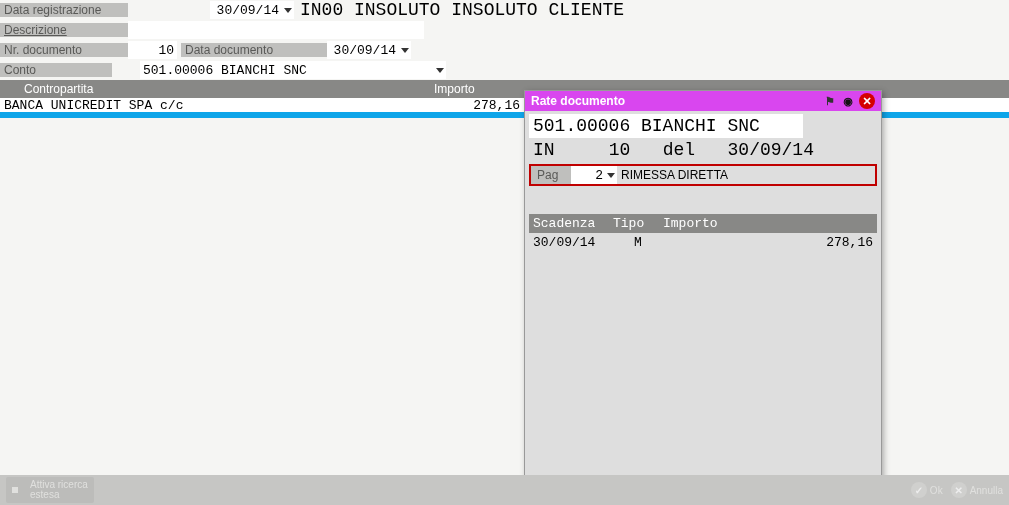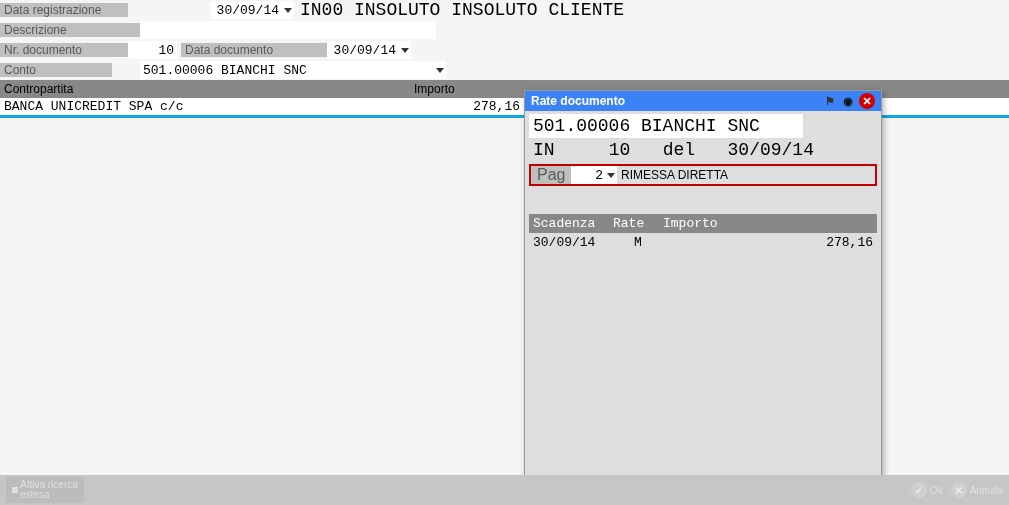--- a/index.html
+++ b/index.html
@@ -43,51 +43,52 @@
   }
   .dropdown-arrow::after {
     content: "";
     border-left: 4px solid transparent;
     border-right: 4px solid transparent;
     border-top: 5px solid #333;
   }
   .table-header {
     display: flex;
     background: #888886;
-    color: #000000;
+    color: #ffffff;
     font-family: Arial, sans-serif;
     font-size: 12px;
     height: 18px;
     align-items: center;
+    padding-left: 20px;
   }
   .table-header div { padding: 2px 4px; }
   .grid-row {
     display: flex;
     background: #fff;
     height: 20px;
     align-items: center;
-    border-bottom: 3px solid #0ea5e9;
+    border-bottom: 6px solid #0ea5e9;
   }
   .grid-row div { padding: 2px 4px; font-family: "Courier New", monospace; font-size: 13px; }
 
   
   .dialog {
     position: absolute;
     left: 524px;
     top: 90px;
     width: 358px;
     height: 408px;
     background: #dedede;
     border: 1px solid #999;
     box-shadow: 2px 2px 6px rgba(0,0,0,0.3);
     display: flex;
     flex-direction: column;
   }
   .dialog-title {
-    background: #3b82f6;
+    background: #d946ef;
     color: #fff;
     font-family: Arial, sans-serif;
     font-size: 12px;
     font-weight: bold;
     padding: 3px 6px;
     display: flex;
     align-items: center;
     height: 20px;
   }
   .dialog-title-text { flex: 1; }
@@ -102,21 +103,21 @@
   .dialog-body { padding: 3px 4px; }
   .pag-row {
     display: flex; align-items: center;
     border: 2px solid #c00000;
     background: #dedede;
     height: 22px;
     margin-top: 2px;
   }
   .pag-label {
     background: #bfbfbd; color:#5a5a58;
-    font-family: Arial, sans-serif; font-size:16px;
+    font-family: Arial, sans-serif; font-size:12px;
     padding: 2px 6px; height:100%; display:flex; align-items:center;
     width: 40px;
   }
   .pag-input {
     background:#fff; width:34px; text-align:right;
     font-family:"Courier New",monospace; font-size:13px;
     border:none; height:18px; padding-right:2px;
   }
   .pag-text {
     font-family: Arial, sans-serif; font-size:12px;
@@ -152,21 +153,21 @@
   .circ-red { background:#d40000; }
 
   
   .bottom-bar {
     position:absolute; left:0; bottom:0; width:100%;
     height:30px; background:#c6c6c4;
     display:flex; align-items:center; padding:0 6px;
     font-family: Arial, sans-serif; font-size:10px; color:#e6e6e4;
   }
   .bb-left {
-    display:flex; align-items:center; gap:2px;
+    display:flex; align-items:center; gap:12px;
     background:#bcbcba; padding:3px 6px; border-radius:2px;
     color:#e0e0de;
   }
   .bb-right { margin-left:auto; display:flex; align-items:center; gap:8px; color:#e0e0de; }
   .bb-btn { display:flex; align-items:center; gap:3px; cursor:pointer; }
   .dot { width:6px;height:6px;background:#e0e0de; }
   .mono { font-family:"Courier New",monospace; font-size:18px; }
 </style>
 </head>
 <body>
@@ -174,21 +175,21 @@
 <div class="row">
   <span class="label-grey" style="width:128px;">Data registrazione</span>
   <span style="width:82px;"></span>
   <input class="input-white" style="width: 72px;" value="30/09/14">
   <span class="dropdown-arrow"></span>
   <span style="width:6px;"></span>
   <span class="mono">IN00 INSOLUTO INSOLUTO CLIENTE</span>
 </div>
 
 <div class="row">
-  <span class="label-grey" style="width:140px;">Descrizione</span>
+  <span class="label-grey" style="width:128px;text-decoration:underline;">Descrizione</span>
   <input class="input-white left" style="width: 296px;" value="">
 </div>
 
 <div class="row">
   <span class="label-grey" style="width:128px;">Nr. documento</span>
   <input class="input-white" style="width: 49px;" value="10">
   <span style="width:4px;"></span>
   <span class="label-grey" style="width:146px;">Data documento</span>
   <input class="input-white" style="width: 72px;" value="30/09/14">
   <span class="dropdown-arrow"></span>
@@ -234,21 +235,21 @@
     </div>
     <div class="pag-row">
       <span class="pag-label">Pag</span>
       <input class="pag-input" value="2" style="">
       <span class="dropdown-arrow" style="height:18px;"></span>
       <span class="pag-text">RIMESSA DIRETTA</span>
     </div>
 
     <div class="dialog-table-header">
       <div style="width:80px;">Scadenza</div>
-      <div style="width:50px;">Rate</div>
+      <div style="width:50px;">Tipo</div>
       <div style="flex:1;">Importo</div>
     </div>
     <div class="dialog-row">
       <div style="width:80px;">30/09/14</div>
       <div style="width:50px; text-align:center;">M</div>
       <div style="flex:1; text-align:right;">278,16</div>
     </div>
   </div>
 
   <div class="dialog-footer">

